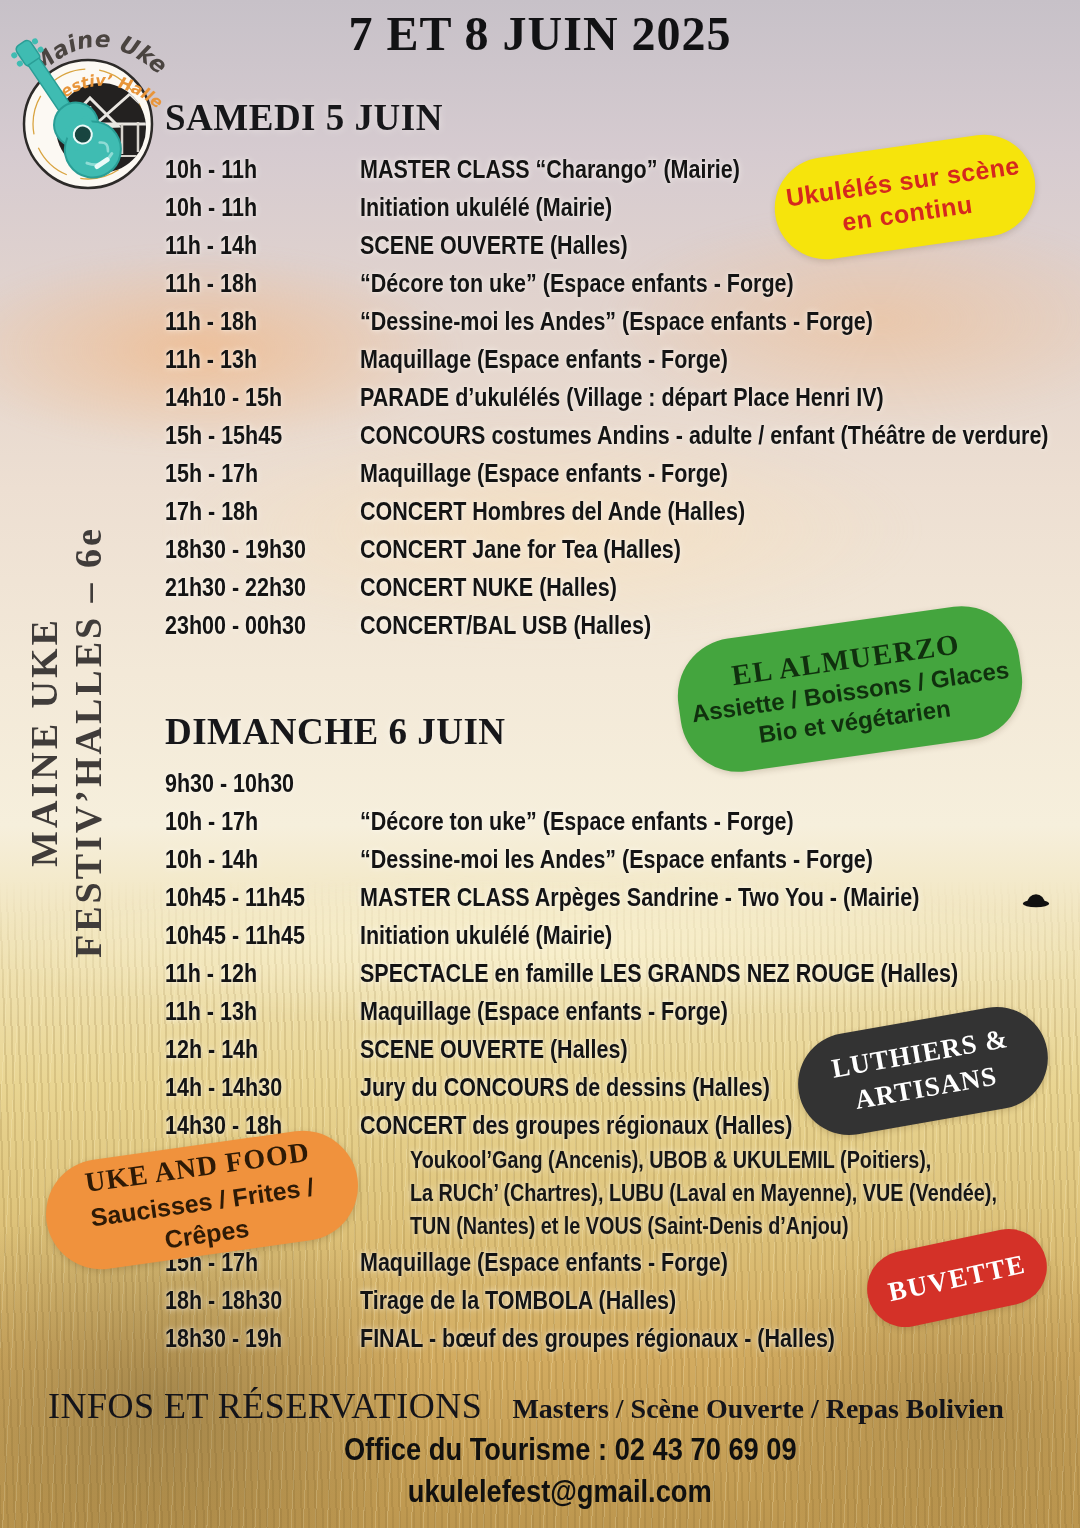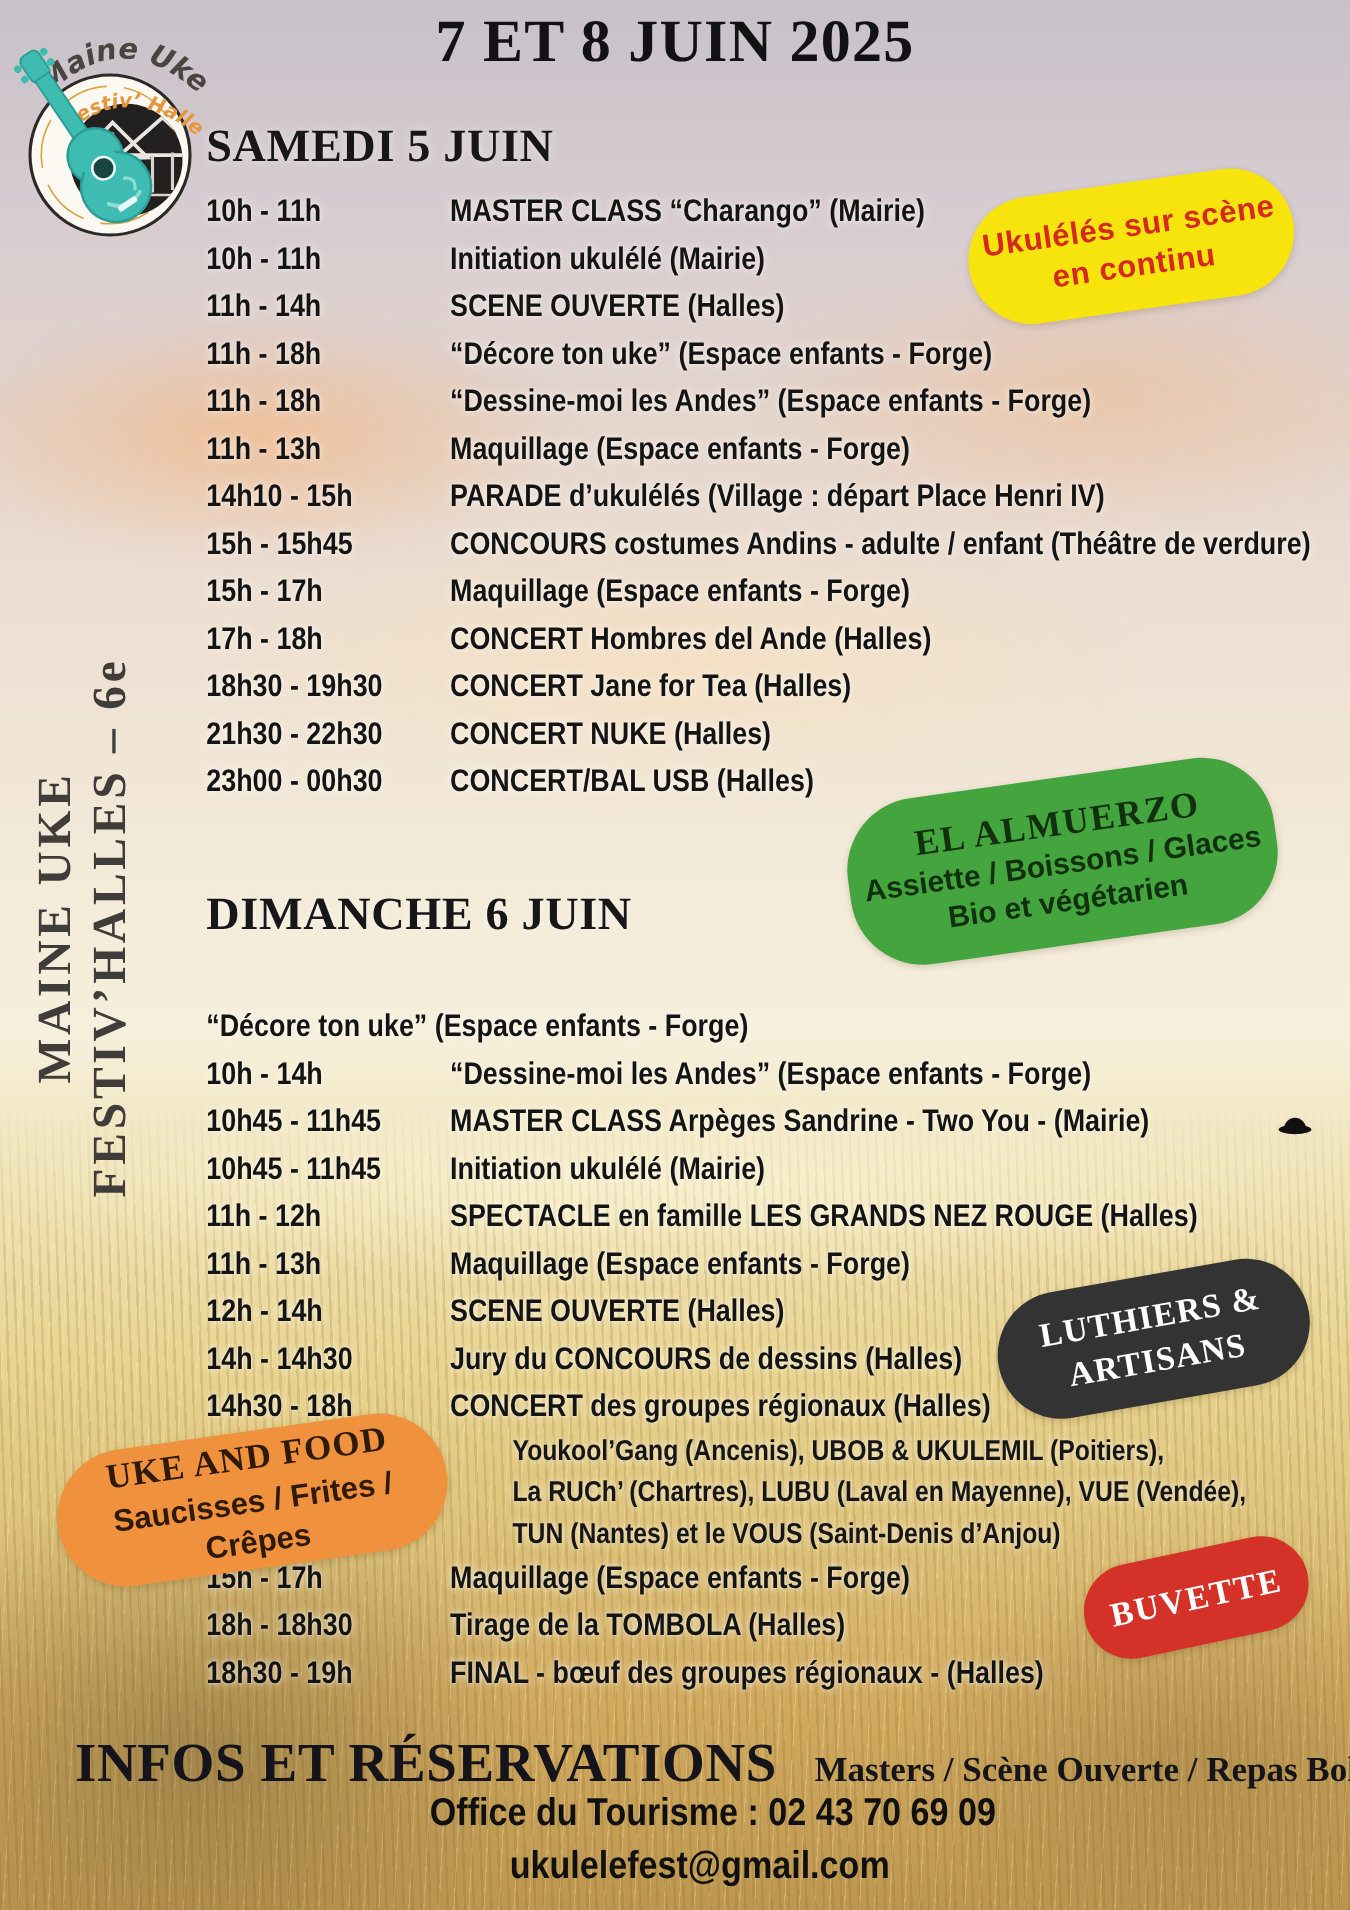--- a/index.html
+++ b/index.html
@@ -80,22 +80,22 @@
   .badge-food .b-title{font-family:"Liberation Serif",serif;font-weight:700;
     font-size:28px;letter-spacing:1px;line-height:1.3;}
   .badge-food .b-line{font-weight:700;font-size:25px;line-height:1.3;}
   .badge-buvette{left:957px;top:1278px;width:182px;height:76px;border-radius:38px;
     transform:translate(-50%,-50%) rotate(-12deg);}
   .badge-buvette div{font-family:"Liberation Serif",serif;font-weight:700;
     font-size:27px;letter-spacing:1.5px;}
 
   .footer-infos{position:absolute;left:48px;top:1385px;display:flex;
     align-items:baseline;gap:30px;white-space:nowrap;}
-  .footer-infos .h{font-family:"Liberation Serif",serif;font-weight:700;
-    font-size:44px;letter-spacing:.5px;color:#14141a;margin-left:12px;}
+  .footer-infos .h{font-family:"Liberation Serif",serif;font-weight:400;
+    font-size:36px;letter-spacing:.5px;color:#14141a;}
   .footer-infos .d{font-family:Liberation Serif, serif;font-weight:700;
     font-size:28px;color:#14141a;}
   .footer-office{position:absolute;left:60px;right:0;top:1432px;text-align:center;}
   .footer-office span{font-weight:700;font-size:31px;color:#101010;}
   .footer-email{position:absolute;left:40px;right:0;top:1474px;text-align:center;}
   .footer-email span{font-weight:700;font-size:31px;color:#101010;}
 </style>
 </head>
 <body>
 
@@ -308,26 +308,28 @@
 
     </div>
   </div>
   </div>
 
   <div class="section sec-sun">
     <h2 class="sec-heading">DIMANCHE 6 JUIN</h2>
     <div>
     <div class="event">
       <div class="row">
-      </div>
-
-    </div>
-
-    <div class="event">
-      <div class="row">
+        <span class="timecol"><span class="time cond">9h30 - 10h30</span></span>
+      </div>
+
+    </div>
+
+    <div class="event">
+      <div class="row">
+        <span class="timecol"><span class="time cond">10h - 17h</span></span>
         <span class="labelwrap">
           <span class="label cond">“Décore ton uke” (Espace enfants - Forge)</span>
 
         </span>
       </div>
 
     </div>
 
     <div class="event">
       <div class="row">

